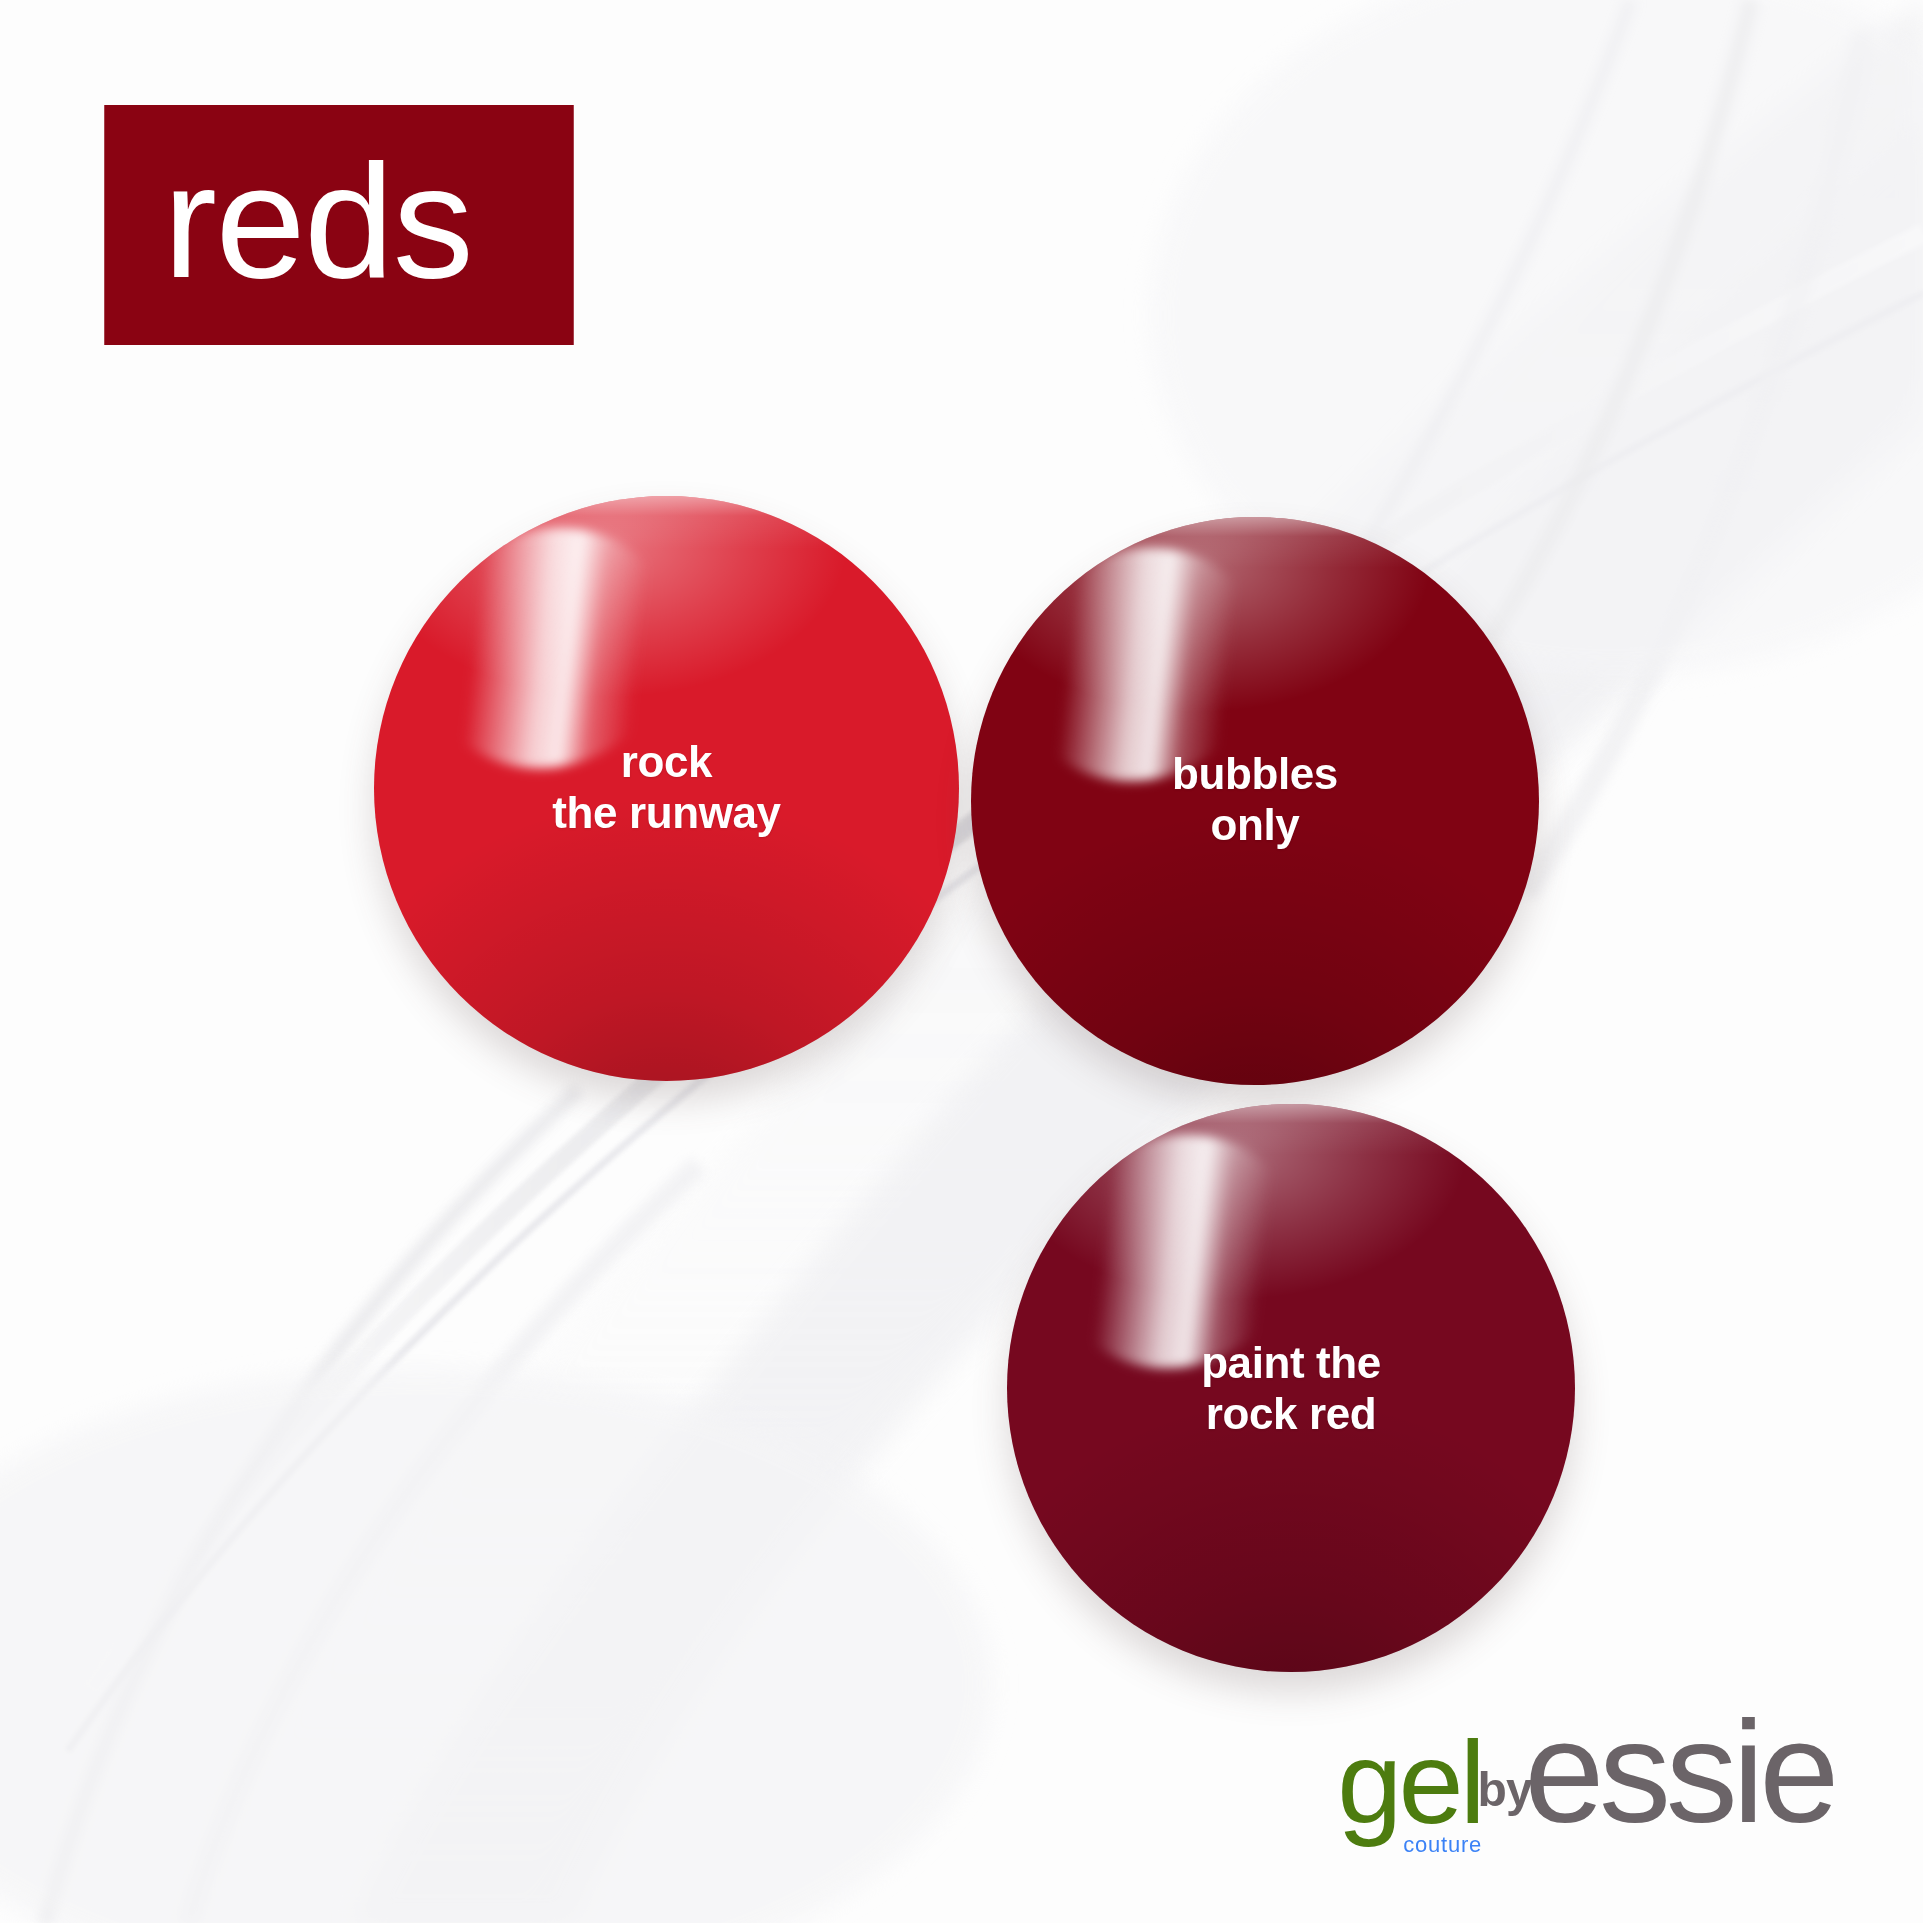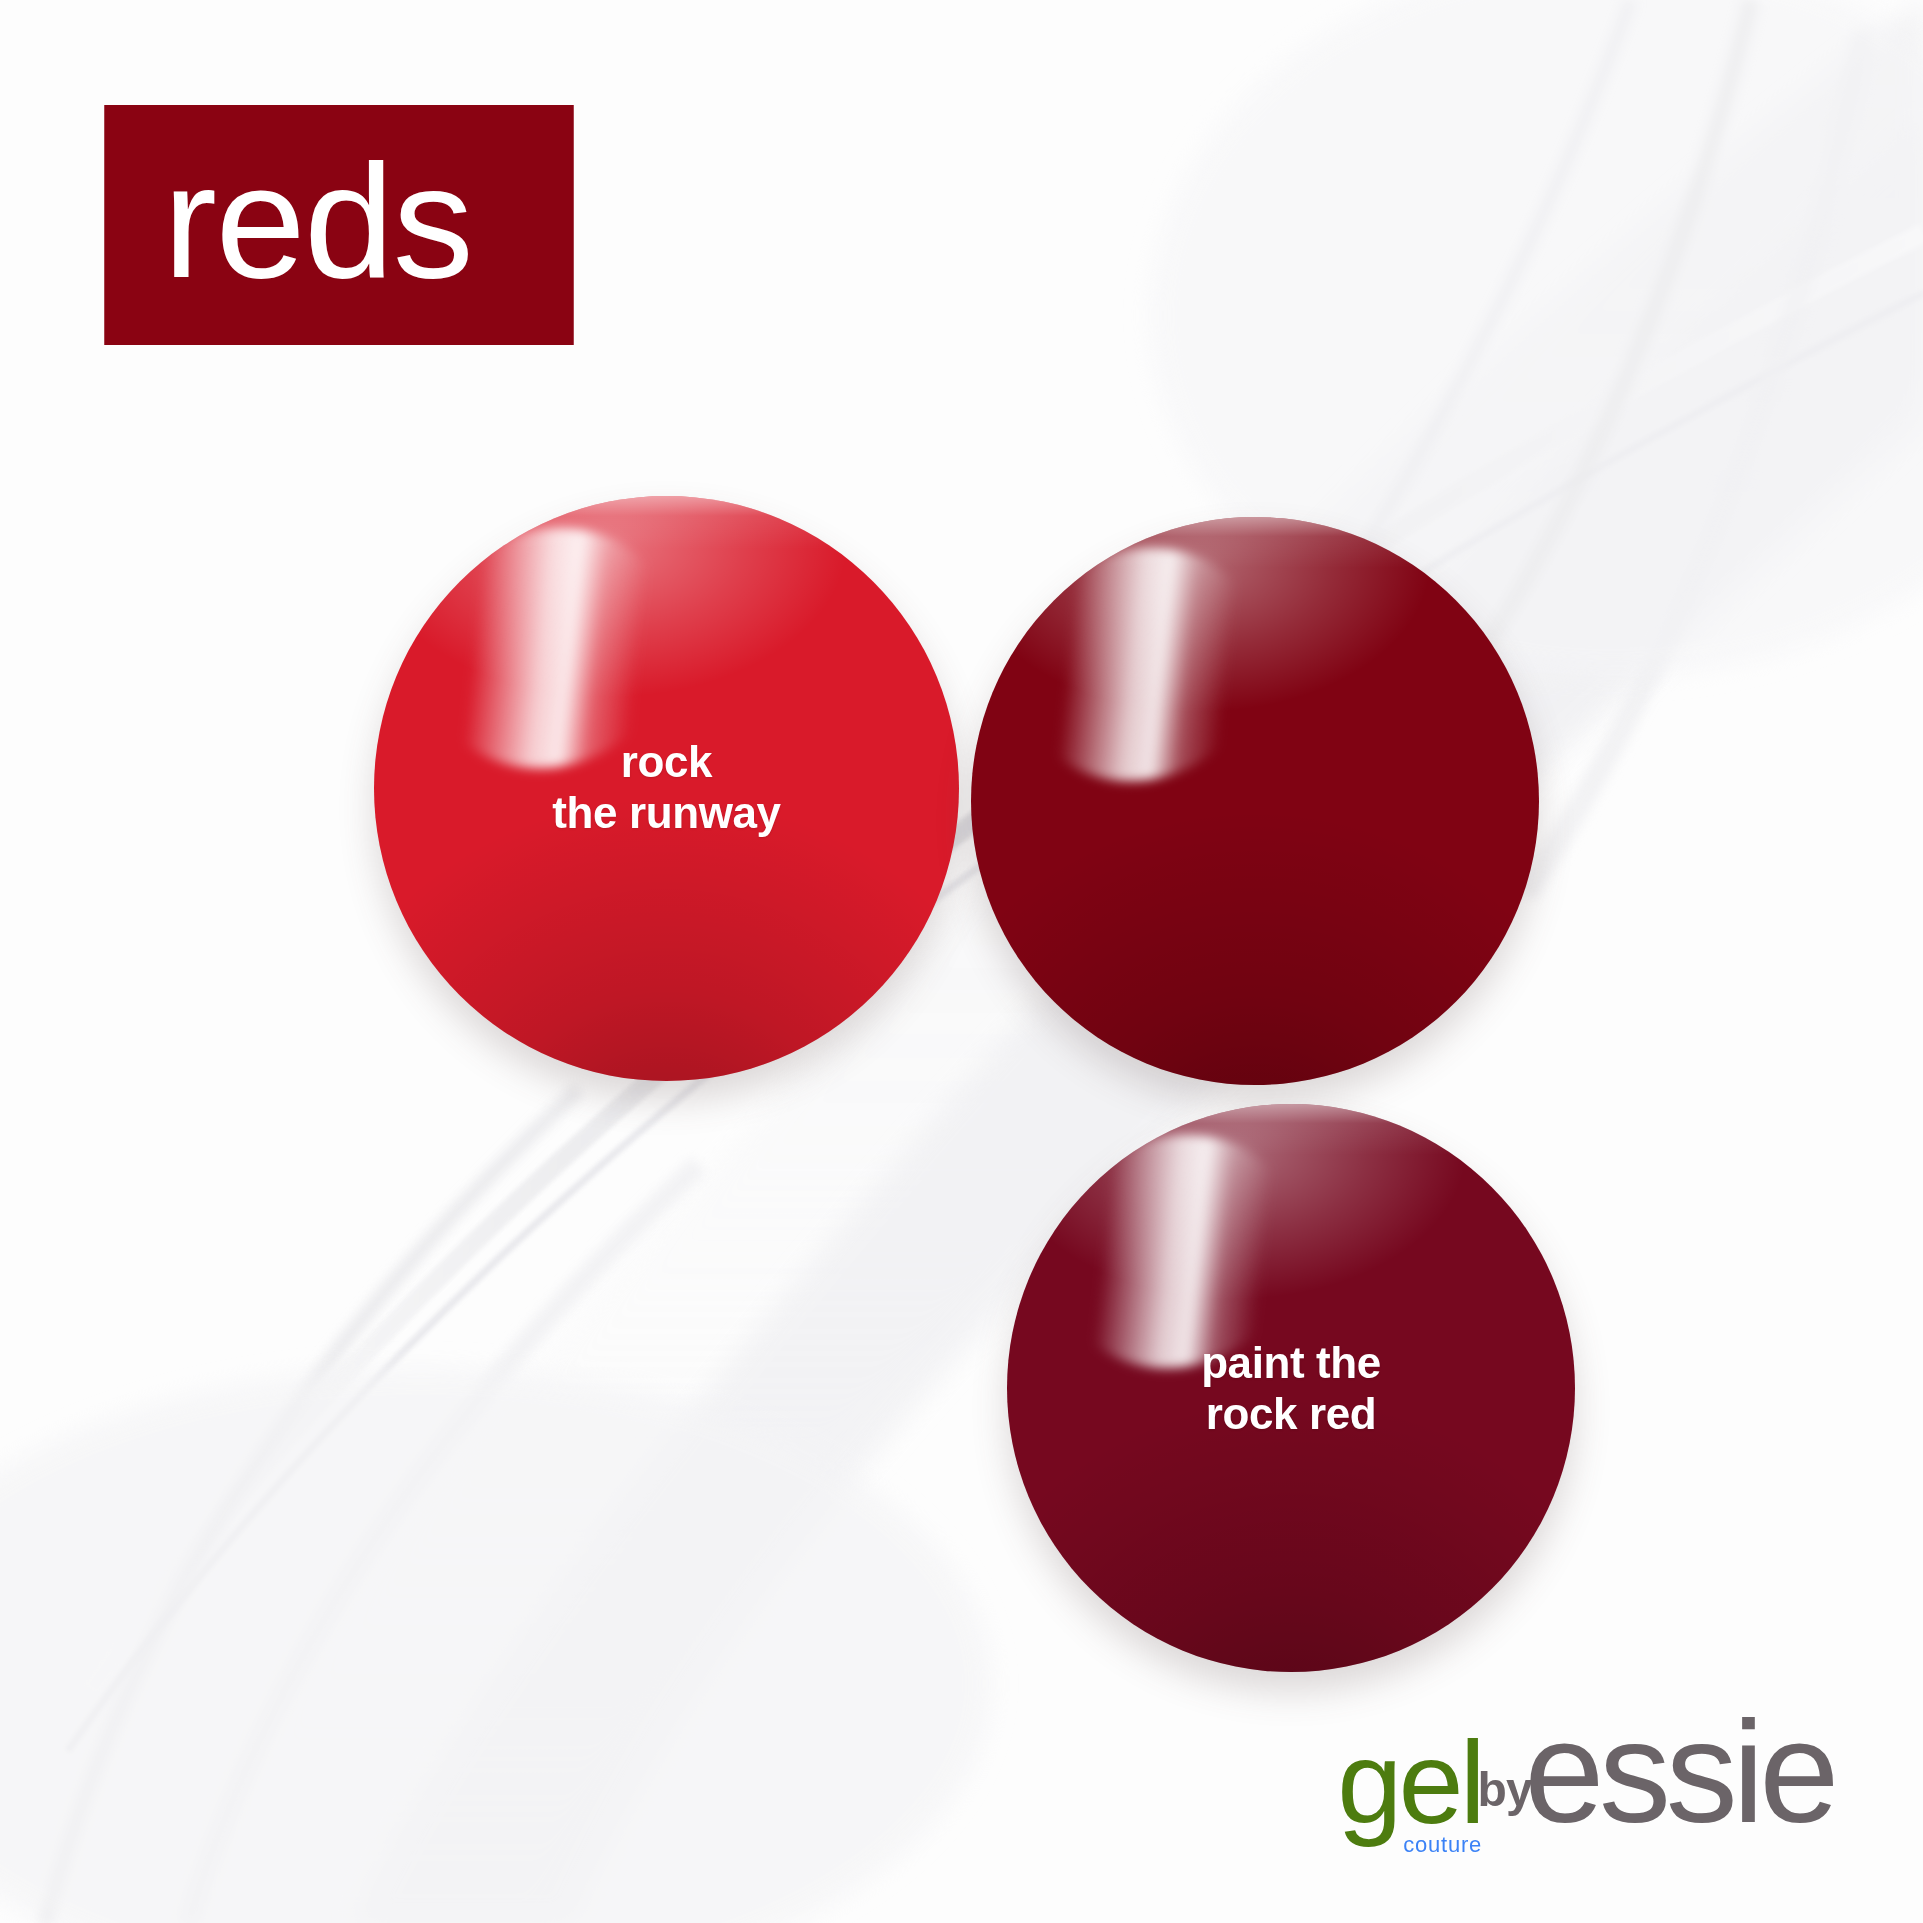--- a/index.html
+++ b/index.html
@@ -218,20 +218,24 @@
       <div>rock</div>
       <div>the runway</div>
     </div>
   </div>
 
   <div class="swatch" id="c2" style="background: rgb(128, 3, 19);">
     <div class="gloss a"></div>
     <div class="gloss b"></div>
     <div class="streak"></div>
     <div class="rim"></div>
+    <div class="label">
+      <div>bubbles</div>
+      <div>only</div>
+    </div>
   </div>
 
 
   <div class="swatch" id="c4" style="background: rgb(118, 8, 31);">
     <div class="gloss a"></div>
     <div class="gloss b"></div>
     <div class="streak"></div>
     <div class="rim"></div>
     <div class="label">
       <div>paint the</div>

